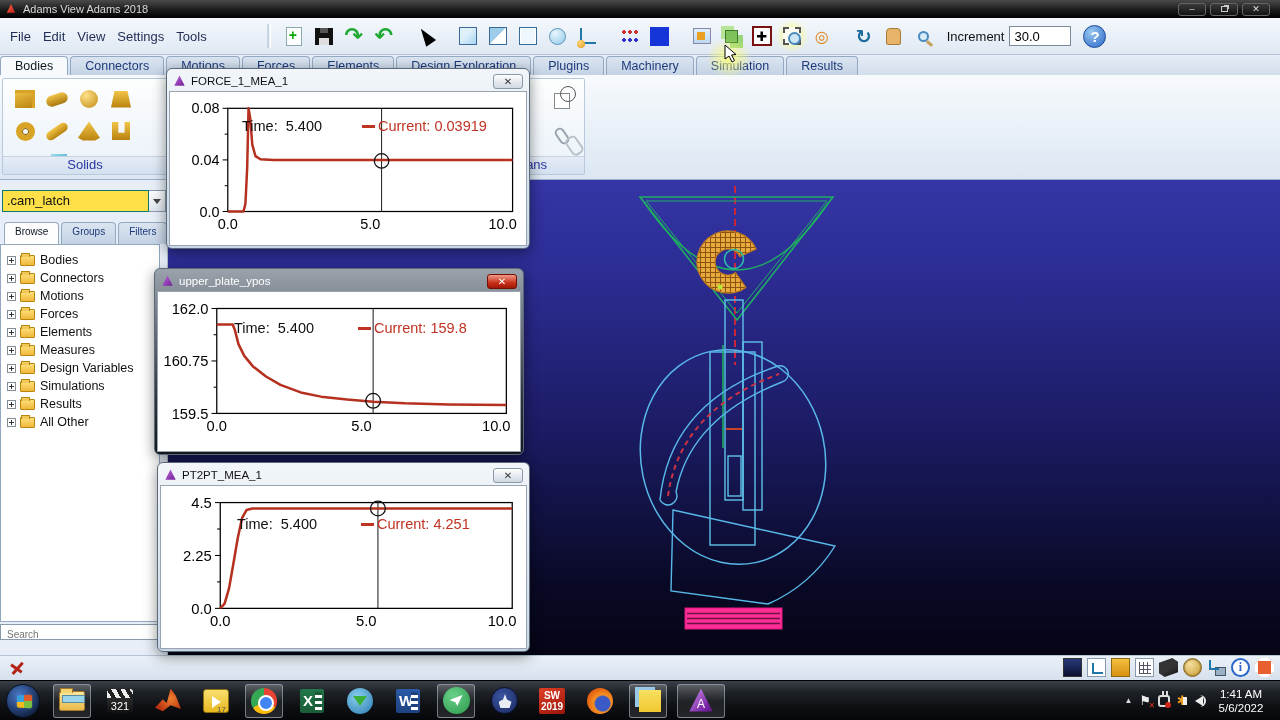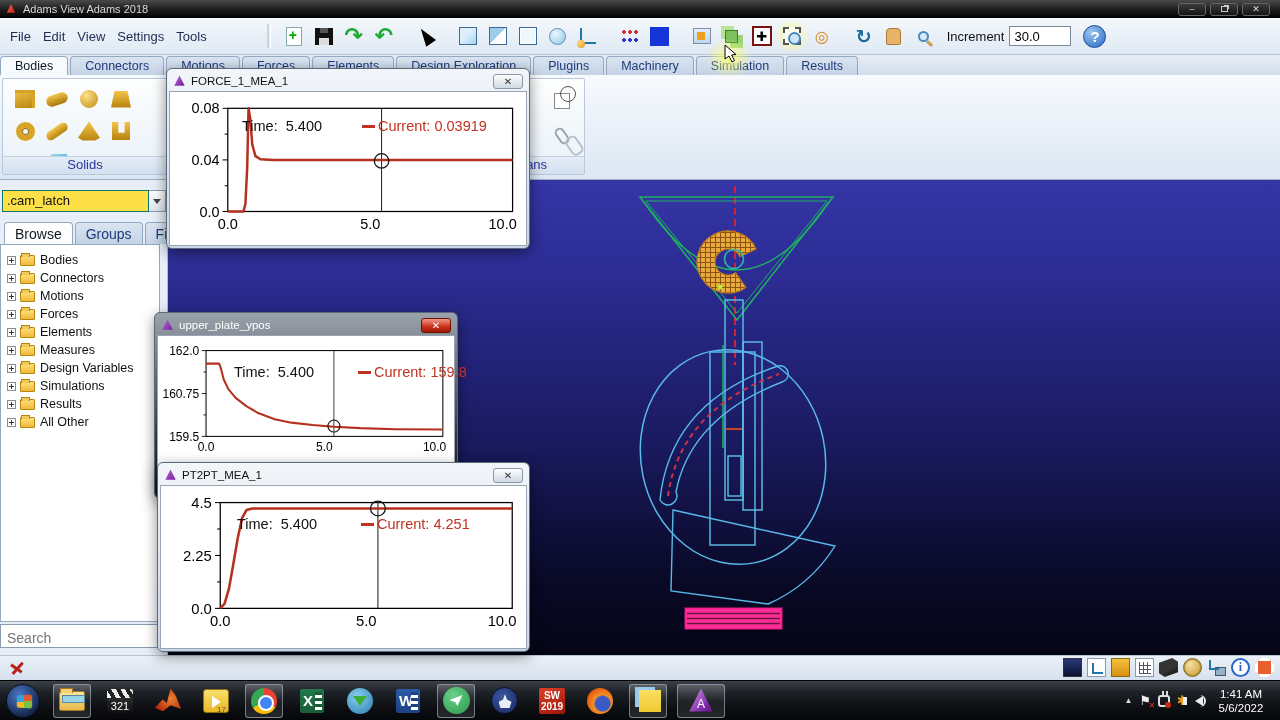--- a/index.html
+++ b/index.html
@@ -127,34 +127,34 @@
   
   .sidebar { position:absolute; left:0; top:180px; width:168px; height:475px;
     background:#e7eef7; border-right:1px solid #aebecf; }
   .combo { position:absolute; left:2px; top:10px; width:164px; height:22px; display:flex; }
   .combo-field { flex:1; background:#fde047; border:1px solid #0f766e; font-size:13px; color:#111;
     padding:2px 0 0 4px; }
   .combo-btn { width:17px; background:linear-gradient(#fdfdfd,#dde5ee); border:1px solid #8a9aac; border-left:none; position:relative; }
   .combo-btn::after { content:""; position:absolute; left:4px; top:8px; border-left:4px solid transparent;
     border-right:4px solid transparent; border-top:5px solid #444; }
   .side-tabs { position:absolute; left:4px; top:42px; width:164px; height:22px; display:flex; overflow:hidden; }
-  .stab { height:22px; padding:3px 10px 0; font-size:14px; color:#1e3a7a; white-space:nowrap;
+  .stab { height:22px; padding:3px 10px 0; font-size:10px; color:#1e3a7a; white-space:nowrap;
     background:linear-gradient(#dbe5f1,#c3d2e4); border:1px solid #93a9c2; border-bottom:none; border-radius:4px 4px 0 0; margin-right:2px; }
   .stab.active { background:#fdfdfe; color:#101820; }
   .tree { position:absolute; left:0px; top:64px; width:160px; height:378px; background:#fff;
     border:1px solid #93a9c2; padding:6px 0 0 6px; overflow:hidden; }
   .trow { display:flex; align-items:center; height:18px; font-size:12.5px; color:#101010; }
   .texp { width:9px; height:9px; border:1px solid #848c94; background:#fff; position:relative; margin-right:4px; flex:none; }
   .texp::before { content:""; position:absolute; left:1px; top:3px; width:5px; height:1px; background:#333; }
   .texp::after { content:""; position:absolute; left:3px; top:1px; width:1px; height:5px; background:#333; }
   .tfold { width:15px; height:11px; background:linear-gradient(#ffe07a,#efb83a); border:1px solid #b8860b;
     border-radius:1px; position:relative; margin-right:5px; flex:none; }
   .tfold::before { content:""; position:absolute; left:0; top:-3px; width:7px; height:3px; background:#efc95a; border:1px solid #b8860b; border-bottom:none; }
-  .search-row { position:absolute; left:0; top:444px; width:166px; height:24px; background:#fff;
-    border:1px solid #8a9aac; font-size:14px; color:#333; padding:4px 0 0 6px; }
+  .search-row { position:absolute; left:0; top:444px; width:166px; height:16px; background:#fff;
+    border:1px solid #8a9aac; font-size:10px; color:#333; padding:4px 0 0 6px; }
 
   
   .viewport { position:absolute; left:168px; top:180px; width:1112px; height:475px;
     background:linear-gradient(#3ा3aa8,#32329e 10%,#1a1a5e 55%,#07071e 90%,#050514); overflow:hidden; }
   .viewport { background:linear-gradient(#3535a6 0%,#2d2d96 18%,#1a1a60 55%,#090926 85%,#050516 100%); }
   .mech { position:absolute; left:0; top:0; width:100%; height:100%; }
 
   
   .statusstrip { position:absolute; left:0; top:655px; width:1280px; height:25px;
     background:linear-gradient(#eaf0f7,#d6e1ee); border-top:1px solid #b6c4d6; }
@@ -566,21 +566,21 @@
     <div class="pw-time" style="left:72px; top:26px;">
       <span>Time:</span>&nbsp;&nbsp;<span>5.400</span>
     </div>
     <div class="pw-current" style="left:192px; top:26px;">
       <span class="dash"></span>
       <span>Current:</span>&nbsp;<span>0.03919</span>
     </div>
   </div>
 </div>
 
-<div class="plotwin active" style="left:154px; top:268px; width:304px; height:187px;margin-top:44px;">
+<div class="plotwin active" style="left:154px; top:268px; width:370px; height:187px;">
   <div class="pw-title">
     <div class="pw-icon"></div>
     <div class="pw-title-text">upper_plate_ypos</div>
     <div class="pw-close">✕</div>
   </div>
   <div class="pw-body">
     <svg class="plot-svg" viewBox="0 0 345 132">
         <rect x="56" y="10" width="276" height="100" fill="#fff" stroke="#000" stroke-width="1.2"></rect>
         <line x1="51" y1="110" x2="56" y2="110" stroke="#000"></line>
         <text x="48" y="115" text-anchor="end" font-size="14" fill="#000">159.5</text>

